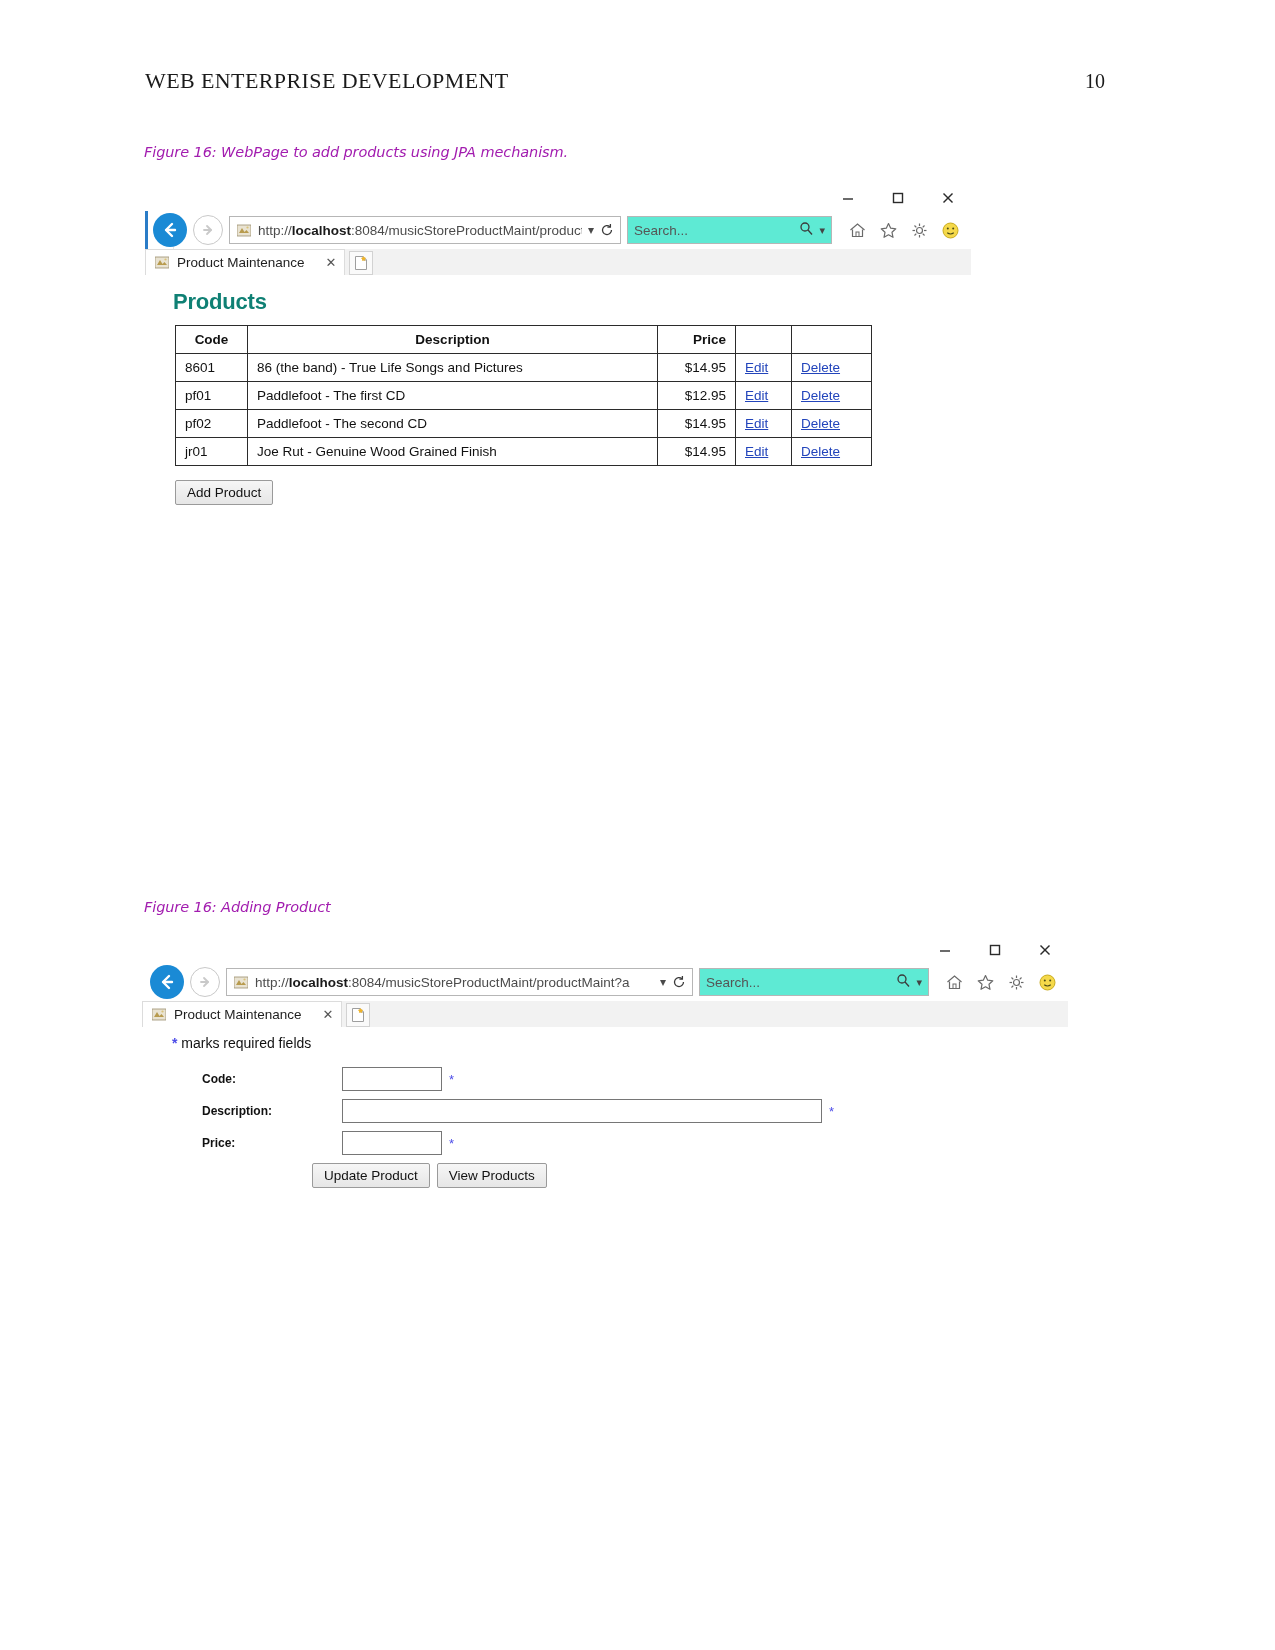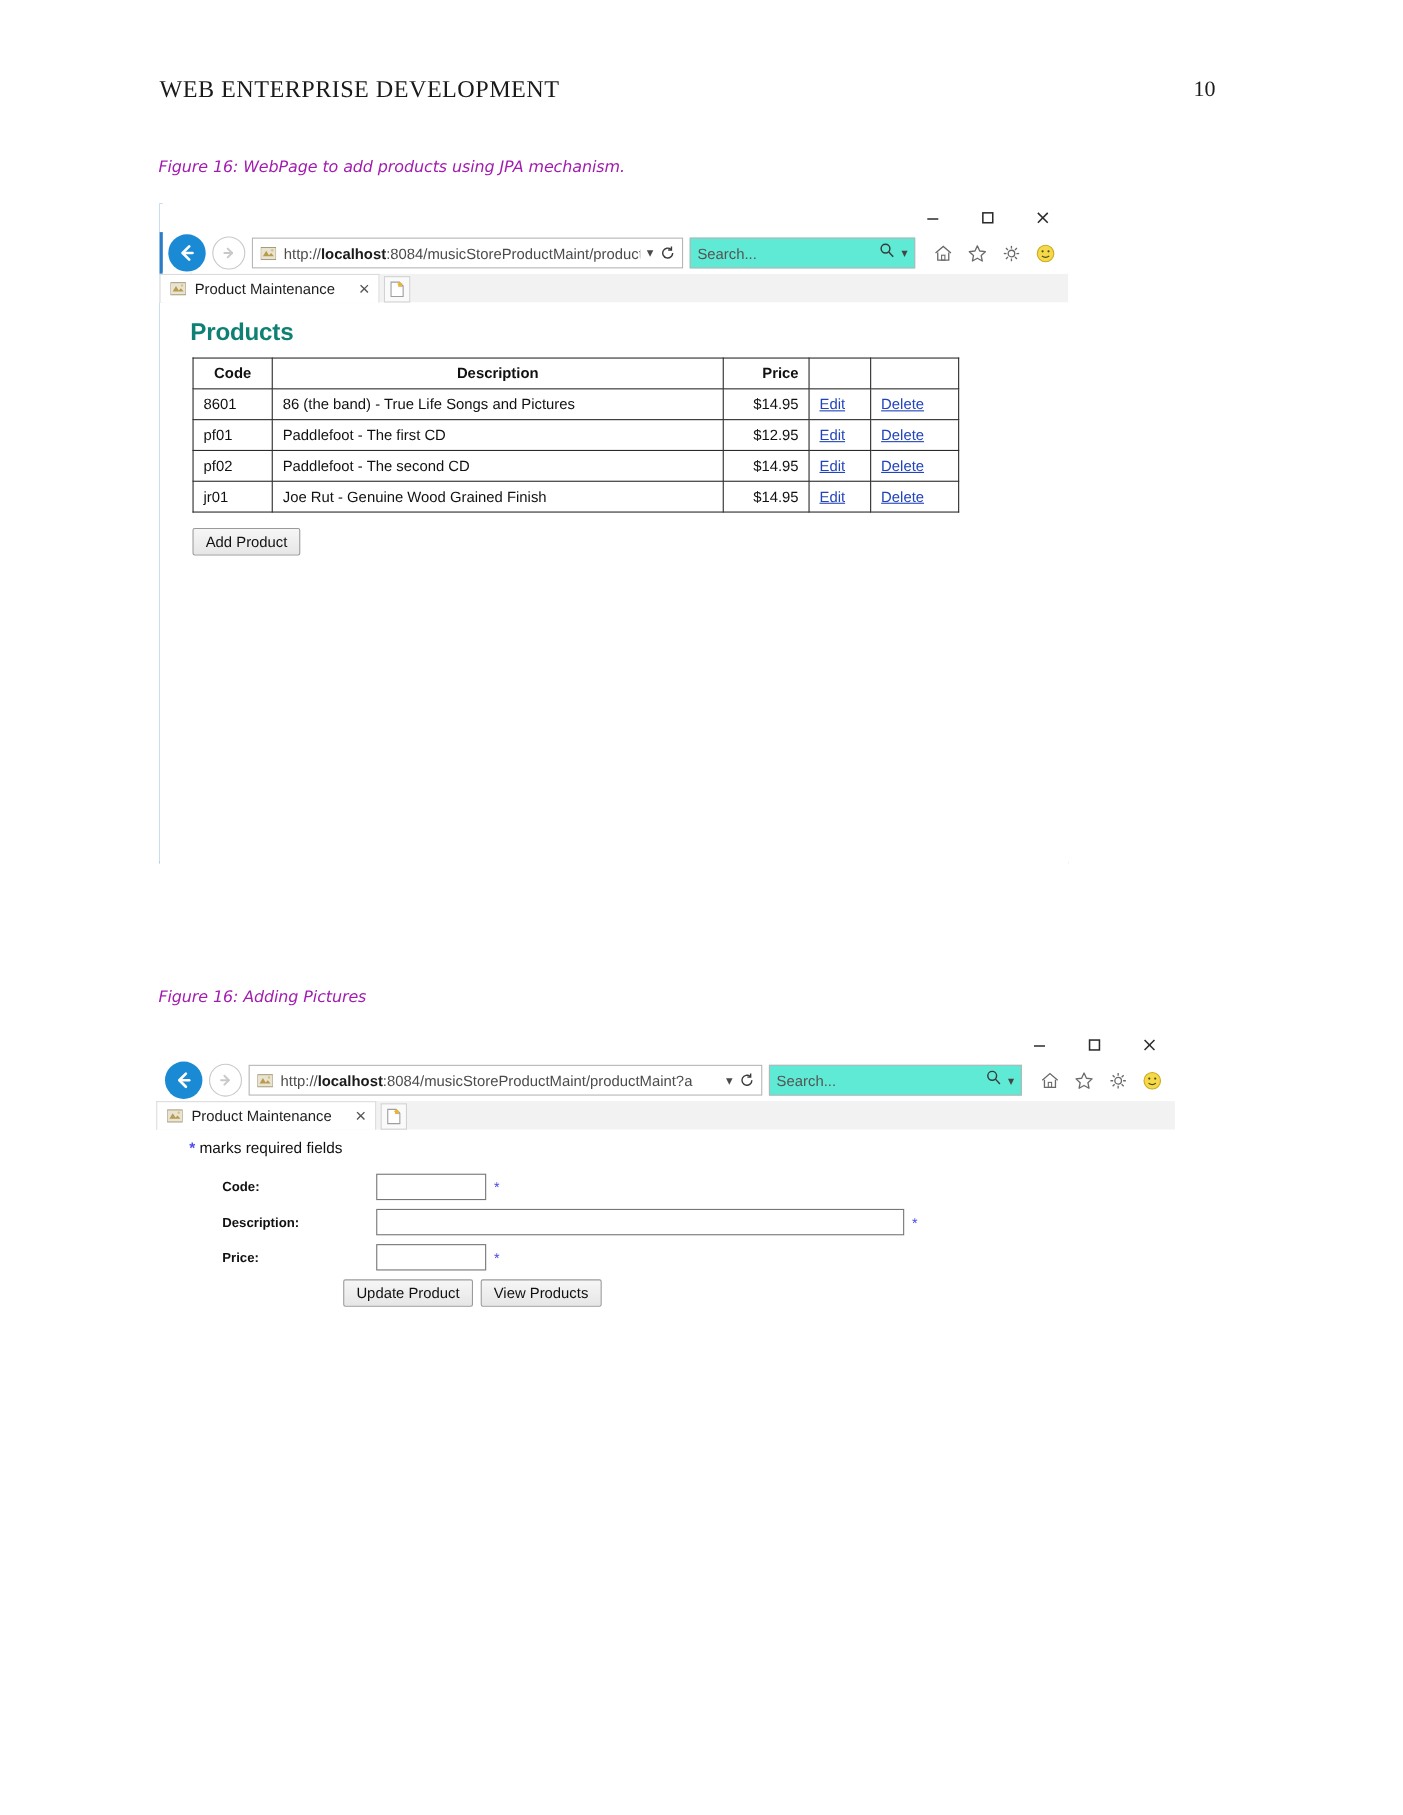--- a/index.html
+++ b/index.html
@@ -510,21 +510,21 @@
         </tr>
       </tbody>
     </table>
 
     <div class="addbtn-wrap">
       <button class="btn">Add Product</button>
     </div>
   </div>
 </div>
 
-<div class="caption" id="caption-2">Figure 16: Adding Pictures</div>
+<div class="caption" id="caption-2">Figure 16: Adding Product</div>
 
 <div class="browser" id="browser-2">
   <div class="chrome-topstrip">
     <div class="win-controls">
       <div class="win-btn">
         <svg width="14" height="14" viewBox="0 0 14 14">
             <line x1="2" y1="8" x2="12" y2="8" stroke="#2b2b2b" stroke-width="1.4"></line>
           </svg>
       </div>
       <div class="win-btn">

